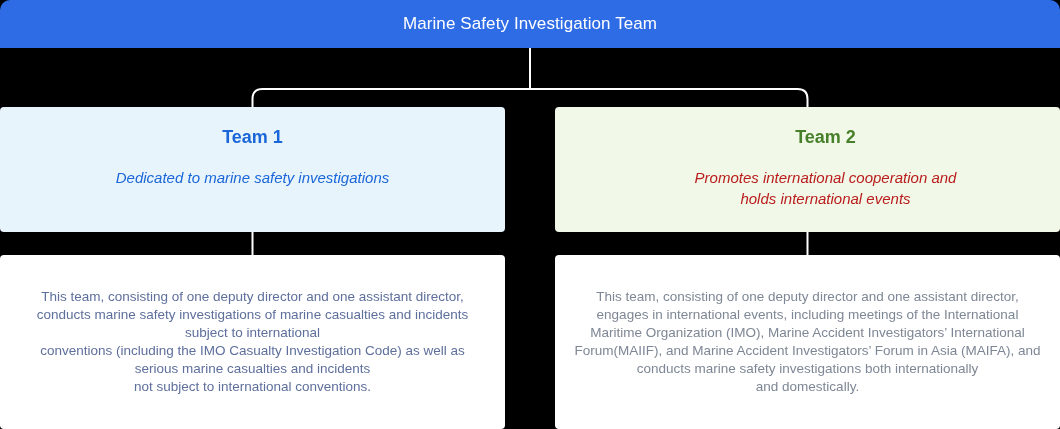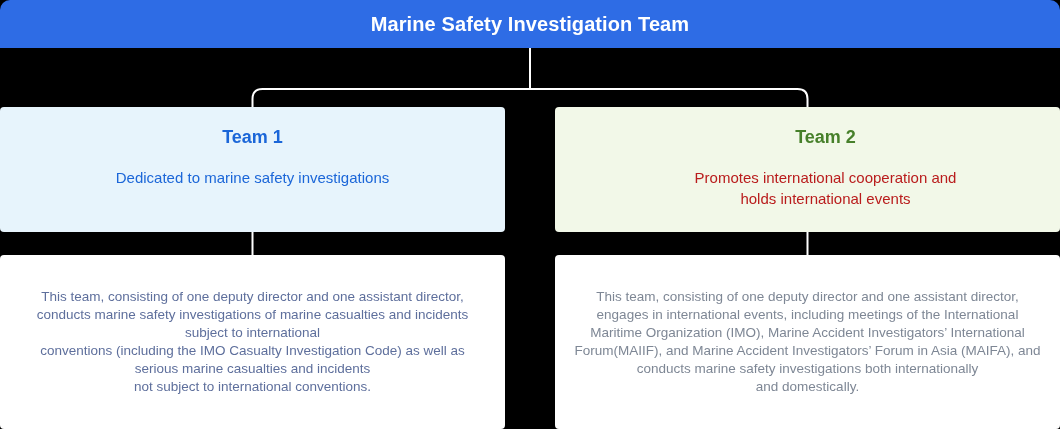--- a/index.html
+++ b/index.html
@@ -22,22 +22,22 @@
     top: 0; left: 0;
     width: 1060px; height: 48px;
     background: #2e6ce5;
     border-radius: 10px 10px 0 0;
     display: flex;
     align-items: center;
     justify-content: center;
   }
   .top-title {
     color: #ffffff;
-    font-size: 20px;
-    font-weight: 700;
+    font-size: 17px;
+    font-weight: 400;
     letter-spacing: 0.1px;
   }
 
   
   .connectors {
     position: absolute;
     top: 0; left: 0;
     width: 1060px; height: 429px;
     pointer-events: none;
   }
@@ -73,20 +73,21 @@
     font-weight: 700;
     line-height: 1.2;
   }
   .team1 .team-title, .team1 .team-subtitle { color: #1b66d8; }
   .team2 .team-title, .team2 .team-subtitle { color: #47802a; }
   .team-subtitle {
     margin-top: 18px;
     font-size: 15px;
     line-height: 1.4;
     white-space: pre-line;
+    font-style: italic;
   }
 
   
   .desc-box {
     position: absolute;
     top: 255px; left: 0;
     width: 505px; height: 174px;
     background: #ffffff;
     border-radius: 4px;
     display: flex;

